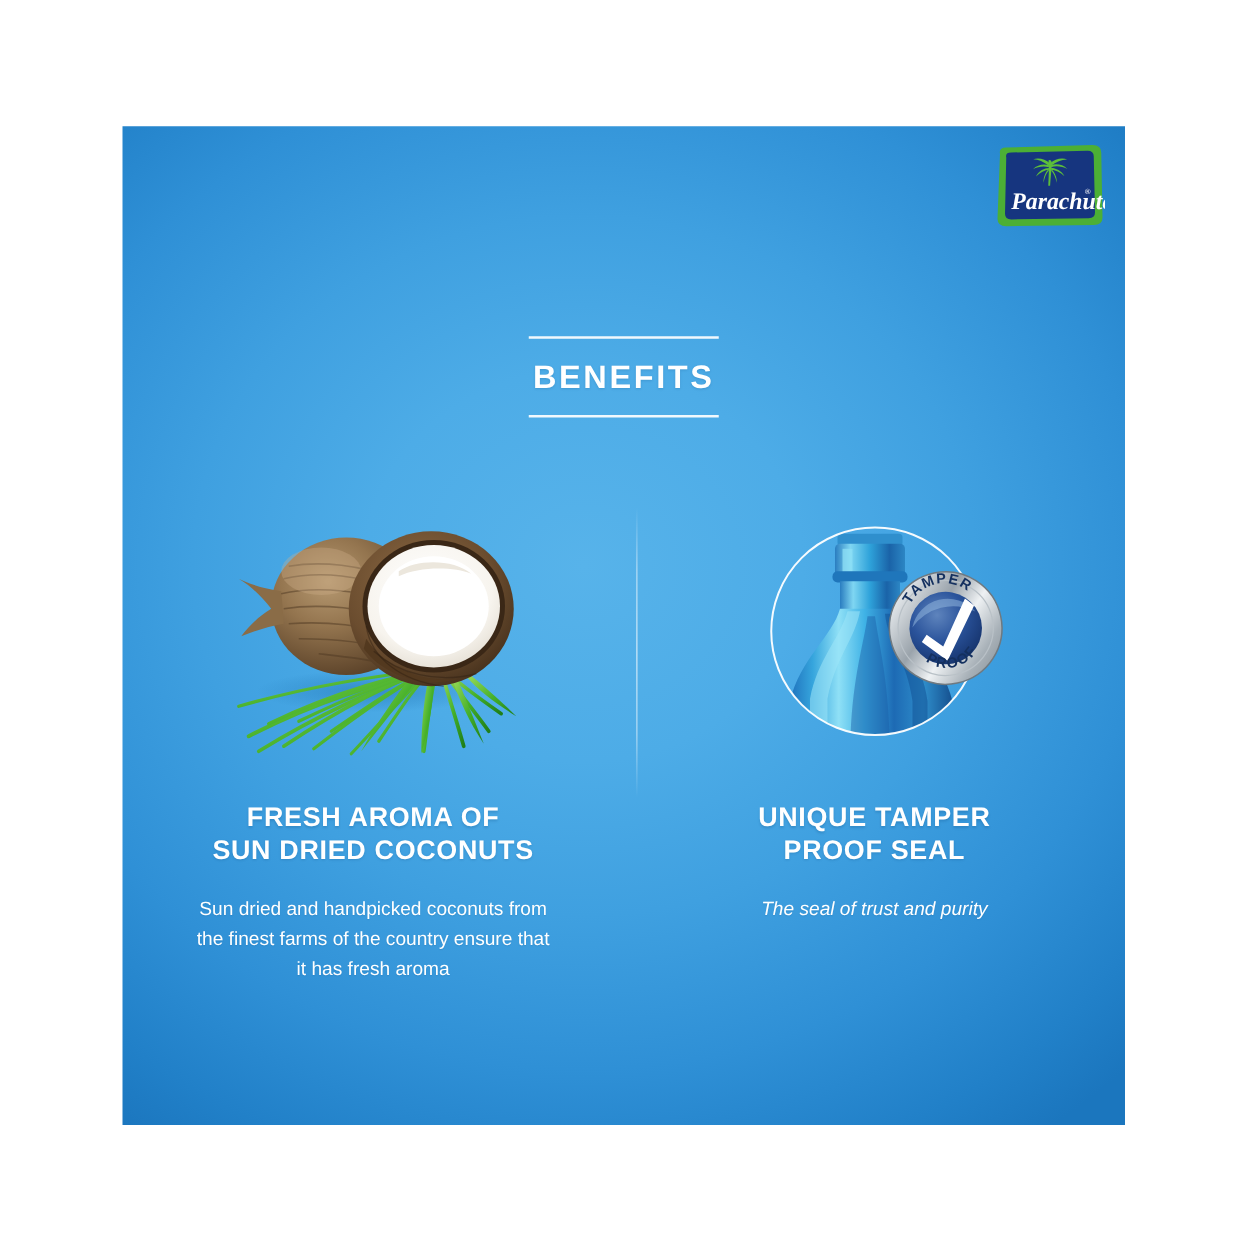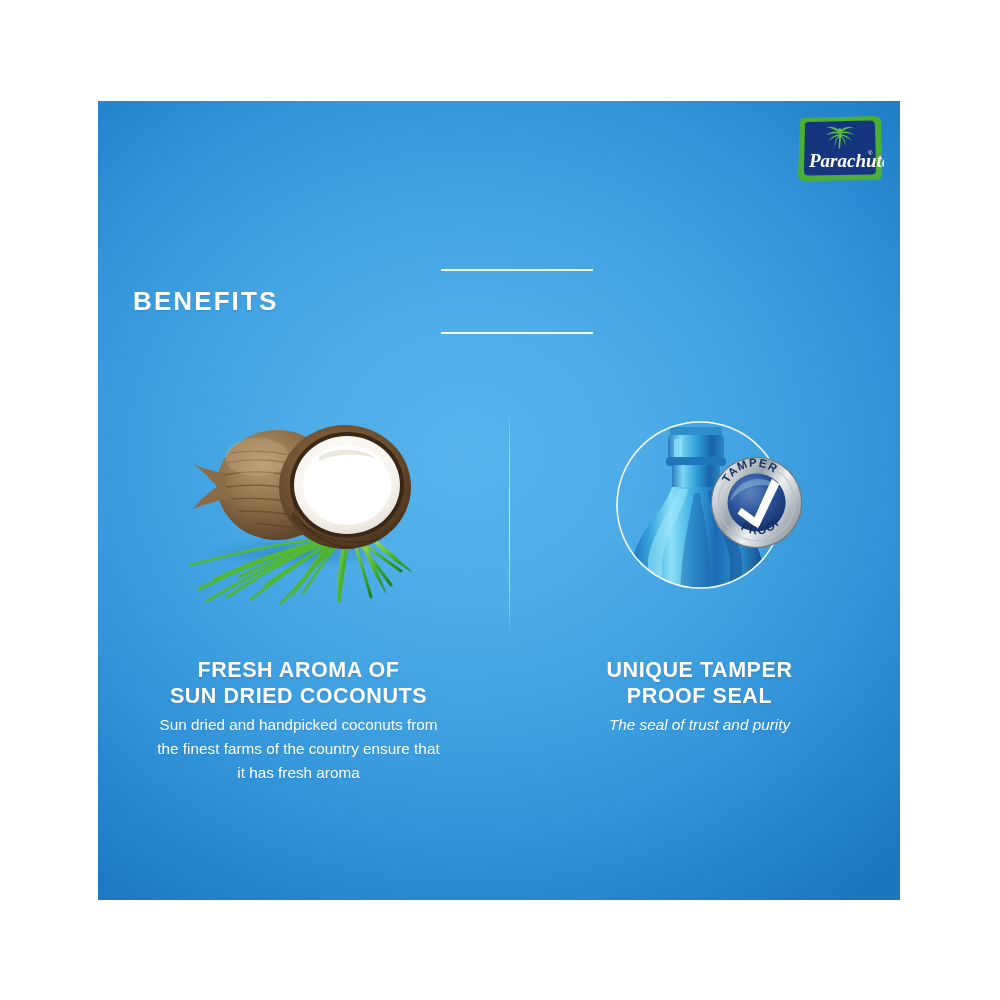--- a/index.html
+++ b/index.html
@@ -49,22 +49,21 @@
     height: 68px;
   }
   .logo svg { display: block; width: 100%; height: 100%; }
 
   
   .benefits-block {
     position: absolute;
     left: 0;
     right: 0;
     top: 168px;
-    text-align: left;
-    padding-left: 35px;
+    text-align: center;
   }
   .rule {
     width: 152px;
     height: 2px;
     margin: 0 auto;
     background: rgba(255,255,255,0.92);
   }
   .benefits-title {
     color: #ffffff;
     font-size: 26px;
@@ -112,30 +111,30 @@
   }
 
   .head {
     color: #ffffff;
     font-size: 21.5px;
     font-weight: 700;
     letter-spacing: 0.55px;
     line-height: 1.22;
     text-align: center;
     text-shadow: 0 1px 2px rgba(0,60,110,0.2);
-    margin-top: 24px;
+    margin-top: 8px;
     white-space: pre-line;
   }
   .body-text {
     color: #ffffff;
     font-size: 15.3px;
     font-weight: 400;
     line-height: 1.55;
     text-align: center;
-    margin-top: 4px;
+    margin-top: 23px;
     max-width: 318px;
     white-space: pre-line;
     text-shadow: 0 1px 1px rgba(0,60,110,0.13);
   }
 
   .col-right .body-text { max-width: 300px; font-style: italic; }
 
   svg.fill { display:block; width:100%; height:100%; }
 </style>
 </head>

